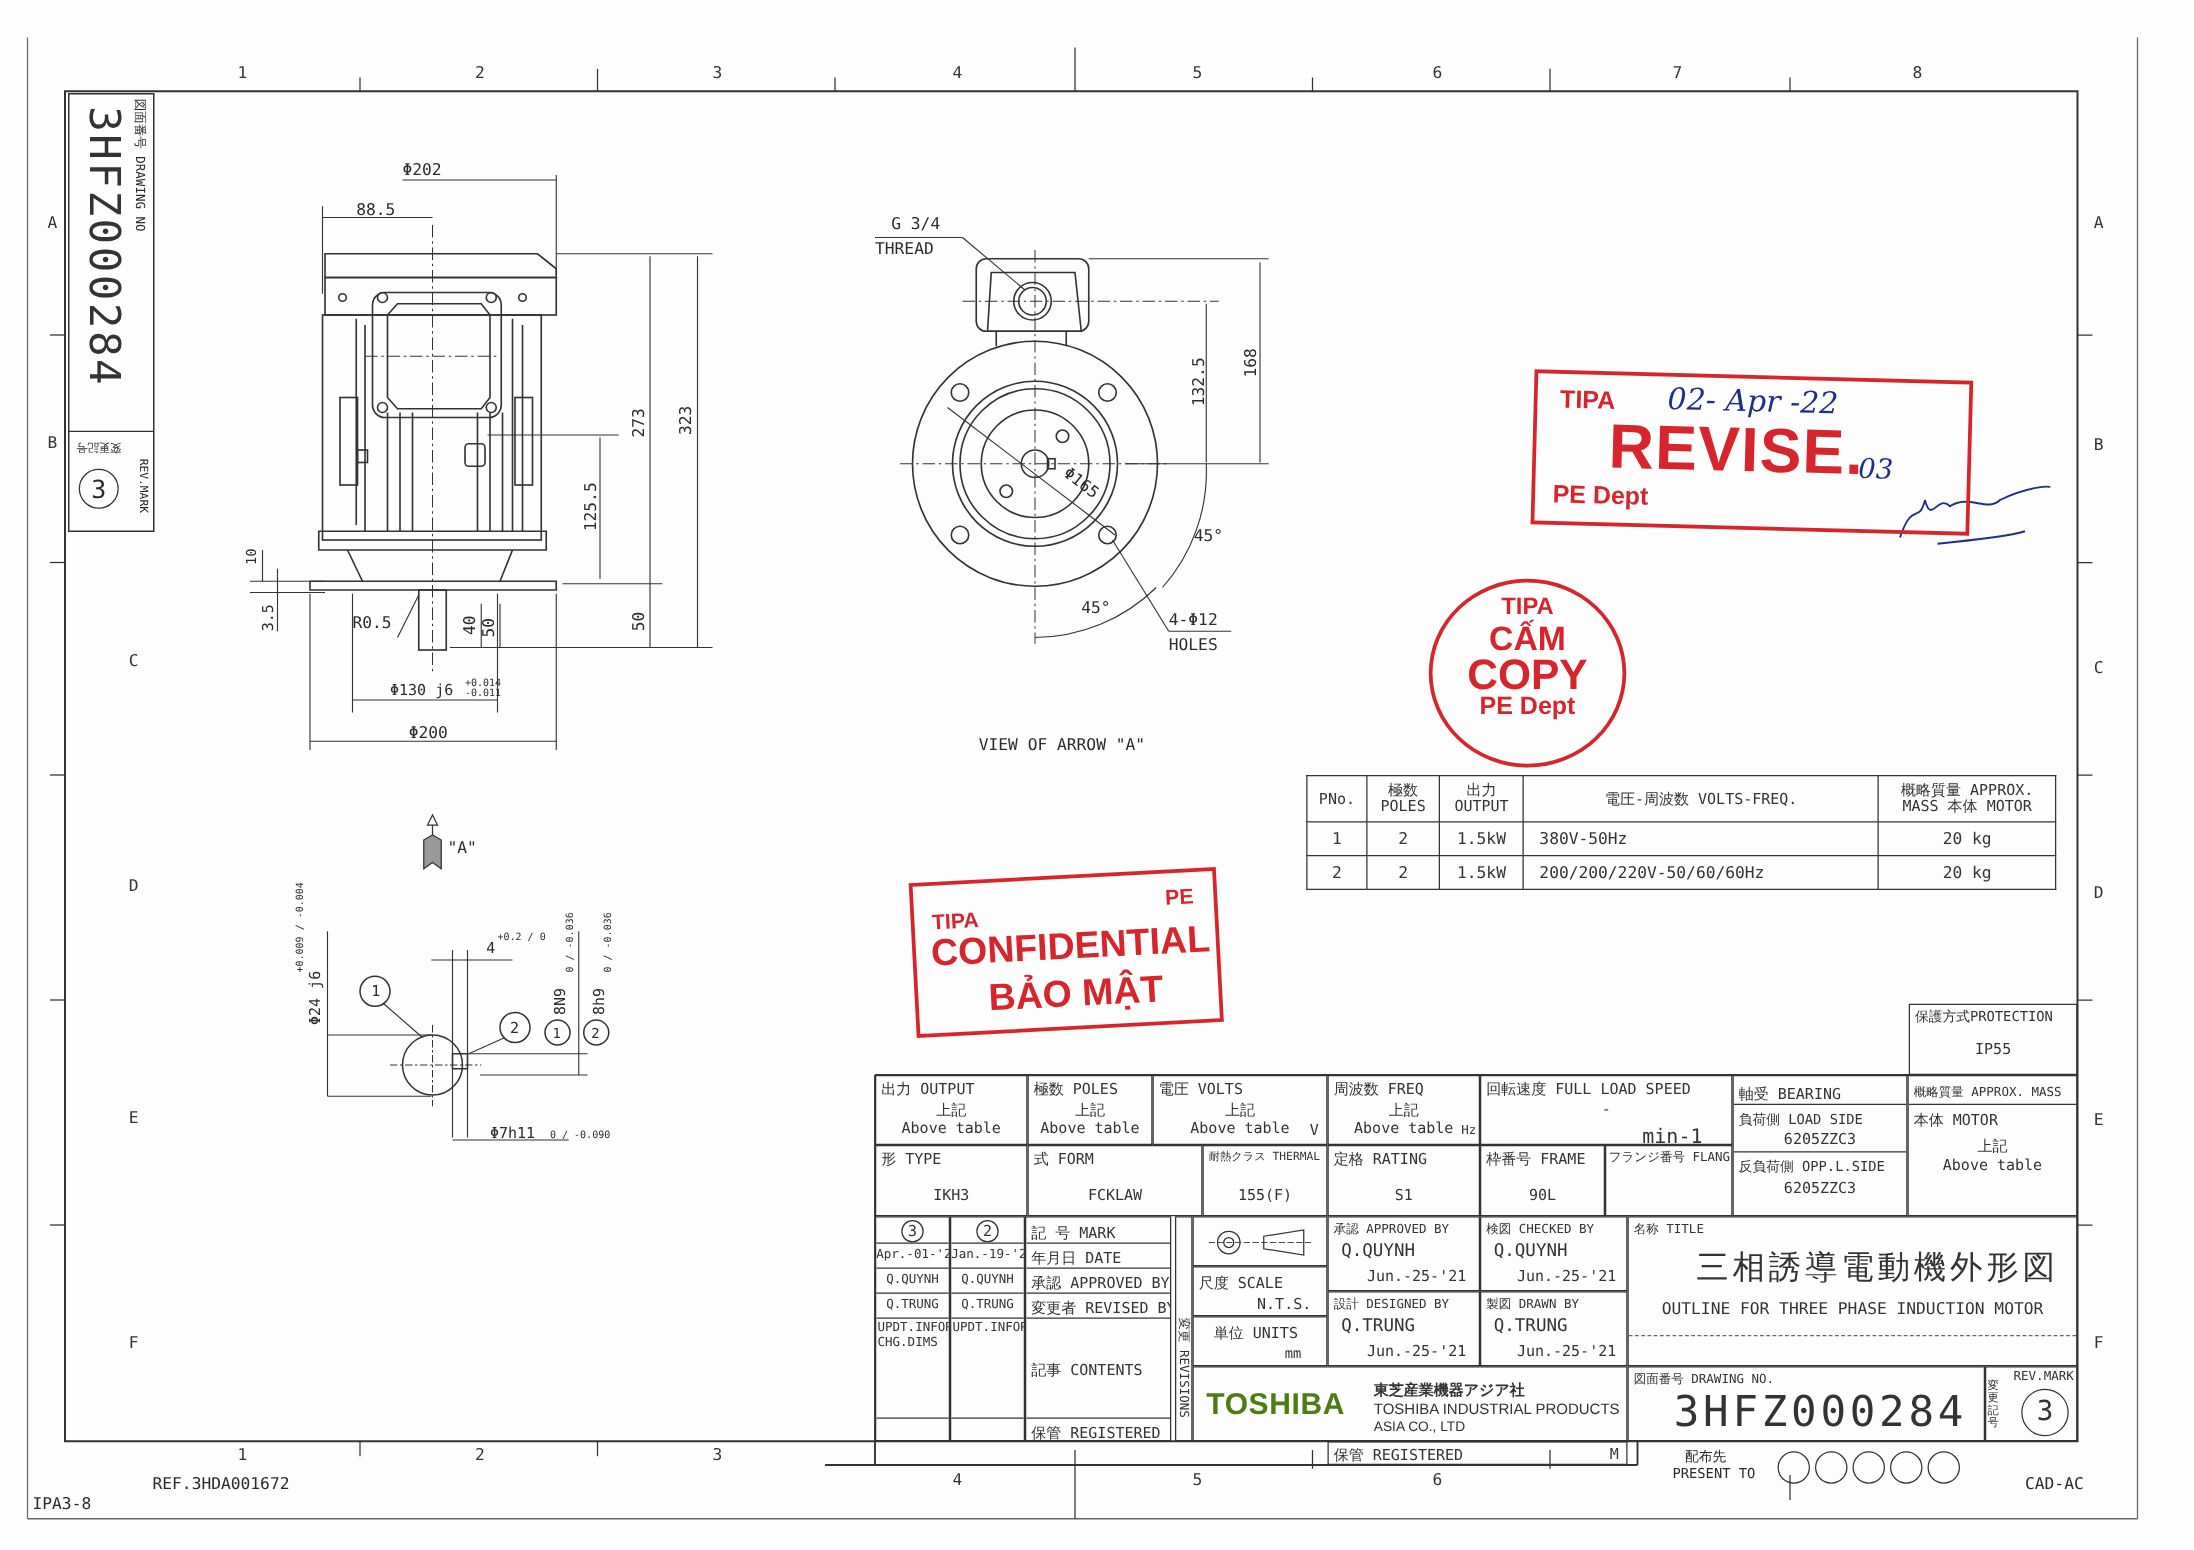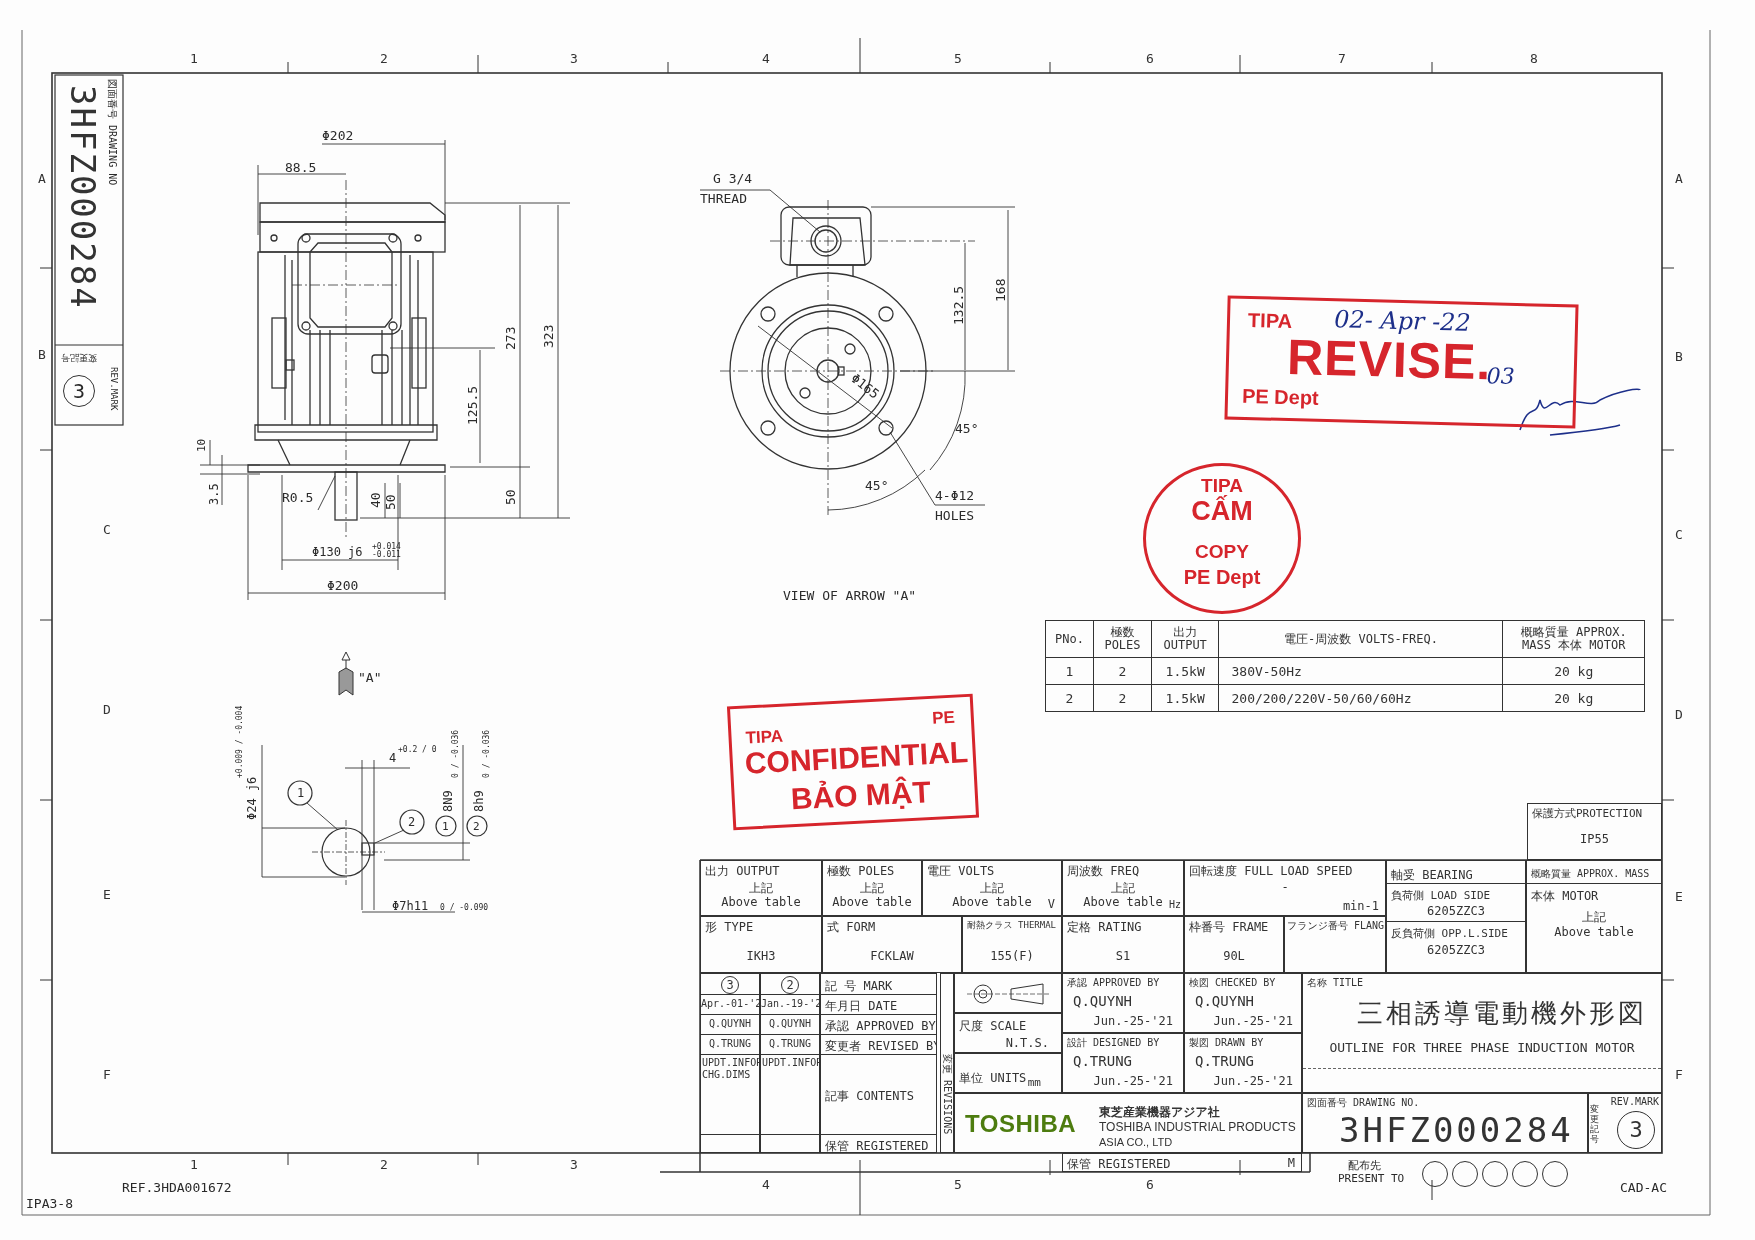--- a/index.html
+++ b/index.html
@@ -348,21 +348,21 @@
 </div>
 <div class="cell" style="left:1062px;top:860px;width:122px;height:56px;">
   <div class="lbl">周波数 FREQ</div>
   <div class="val" style="top:19px;">上記</div>
   <div class="val" style="top:34px;">Above table</div>
   <div class="abs" style="right:2px;top:38px;font-size:10px;">Hz</div>
 </div>
 <div class="cell" style="left:1184px;top:860px;width:202px;height:56px;">
   <div class="lbl">回転速度 FULL LOAD SPEED</div>
   <div class="val" style="top:19px;">-</div>
-  <div class="abs" style="right:6px;top:38px;font-size:12px;">min-1</div>
+  <div class="abs" style="right:23px;top:38px;font-size:16px;">min-1</div>
 </div>
 <div class="cell" style="left:1386px;top:860px;width:140px;height:113px;">
   <div class="lbl" style="top:6px;">軸受 BEARING</div>
   <div class="abs" style="left:0;right:0;top:22px;border-top:1px solid #333;"></div>
   <div class="lbl" style="top:27px;font-size:11px;">負荷側 LOAD SIDE</div>
   <div class="val" style="top:43px;">6205ZZC3</div>
   <div class="abs" style="left:0;right:0;top:60px;border-top:1px solid #333;"></div>
   <div class="lbl" style="top:65px;font-size:11px;">反負荷側 OPP.L.SIDE</div>
   <div class="val" style="top:82px;">6205ZZC3</div>
 </div>
@@ -446,21 +446,21 @@
       <circle cx="28" cy="20" r="4" fill="none" stroke="#333"></circle>
     <line x1="12" y1="20" x2="95" y2="20" stroke="#333" stroke-dasharray="5,2" stroke-width="0.7"></line>
     <path d="M56 15 L88 10 L88 30 L56 25 Z" fill="none" stroke="#333"></path>
   </svg>
 </div>
 <div class="cell" style="left:954px;top:1013px;width:108px;height:40px;">
   <div class="lbl" style="top:4px;">尺度 SCALE</div>
   <div class="abs" style="right:12px;top:22px;">N.T.S.</div>
 </div>
 <div class="cell" style="left:954px;top:1053px;width:108px;height:40px;">
-  <div class="lbl" style="top:16px;">単位 UNITS</div>
+  <div class="lbl" style="top:4px;margin-left:12px;">単位 UNITS</div>
   <div class="abs" style="right:20px;top:22px;font-size:11px;">mm</div>
 </div>
 
 <div class="cell" style="left:1062px;top:973px;width:122px;height:60px;">
   <div class="lbl" style="font-size:10px;">承認 APPROVED BY</div>
   <div class="abs" style="left:10px;top:19px;font-size:14px;">Q.QUYNH</div>
   <div class="abs" style="right:10px;top:40px;">Jun.-25-'21</div>
 </div>
 <div class="cell" style="left:1184px;top:973px;width:118px;height:60px;">
   <div class="lbl" style="font-size:10px;">検図 CHECKED BY</div>
@@ -522,21 +522,21 @@
   <div class="abs" style="left:18px;top:10px;font-size:20px;">TIPA</div>
   <div class="abs" style="left:104px;top:4px;font-size:24px;font-weight:normal;font-style:italic;color:#1d2f8a;font-family:'DejaVu Serif',serif;">02- Apr -22</div>
   <div class="abs" style="left:58px;top:28px;font-size:50px;letter-spacing:1px;">REVISE.</div>
   <div class="abs" style="left:258px;top:58px;font-size:22px;font-weight:normal;font-style:italic;color:#1d2f8a;font-family:'DejaVu Serif',serif;">03</div>
   <div class="abs" style="left:14px;top:86px;font-size:20px;">PE Dept</div>
 </div>
 
 <div class="stamp" style="left:1143px;top:463px;width:152px;height:145px;border:3px solid #d6252c;border-radius:50%;text-align:center;">
   <div style="margin-top:10px;font-size:19px;line-height:20px;">TIPA</div>
   <div style="font-size:27px;line-height:30px;">CẤM</div>
-  <div style="font-size:19px;line-height:28px;margin-top:12px;">COPY</div>
+  <div style="font-size:34px;line-height:28px;">COPY</div>
   <div style="font-size:20px;line-height:22px;">PE Dept</div>
 </div>
 
 <div class="stamp" style="left:730px;top:700px;width:240px;height:118px;border:3px solid #d6252c;transform:rotate(-3deg);">
   <div class="abs" style="left:14px;top:20px;font-size:17px;">TIPA</div>
   <div class="abs" style="right:16px;top:10px;font-size:17px;">PE</div>
   <div class="abs" style="left:12px;top:38px;font-size:30px;">CONFIDENTIAL</div>
   <div class="abs" style="left:56px;top:76px;font-size:30px;">BẢO MẬT</div>
 </div>
 

